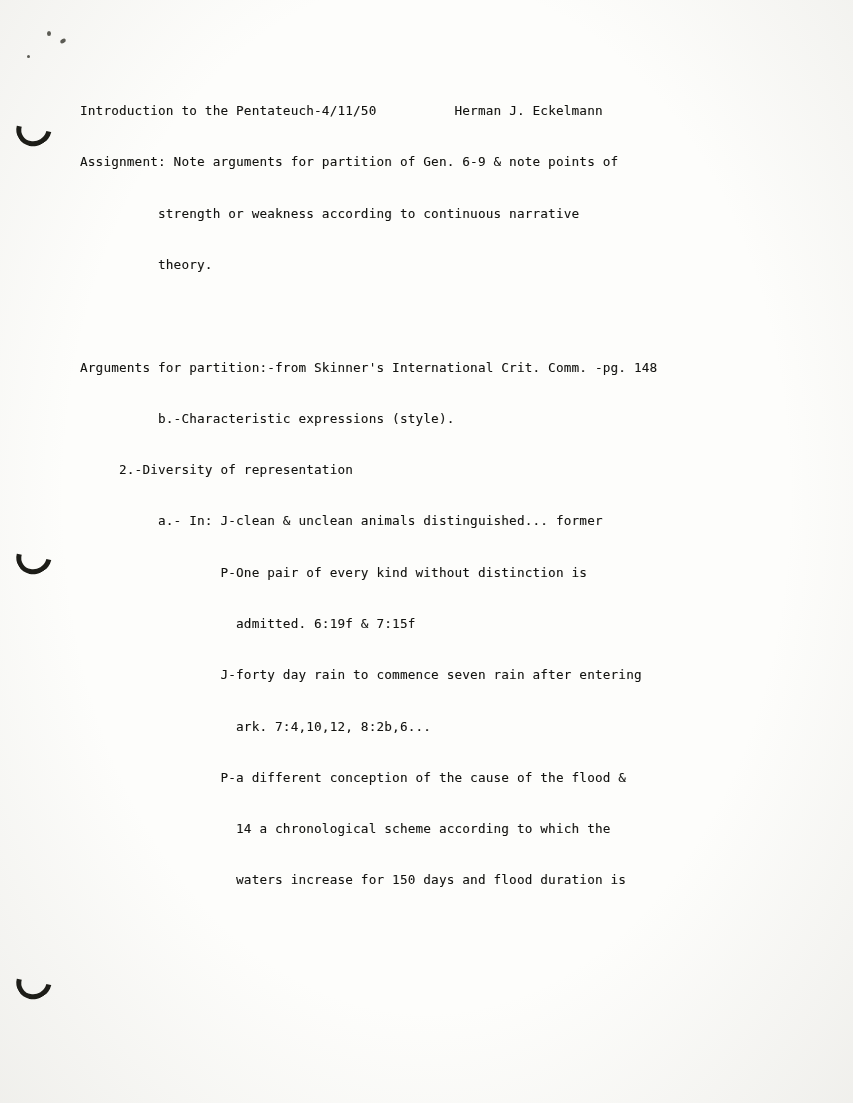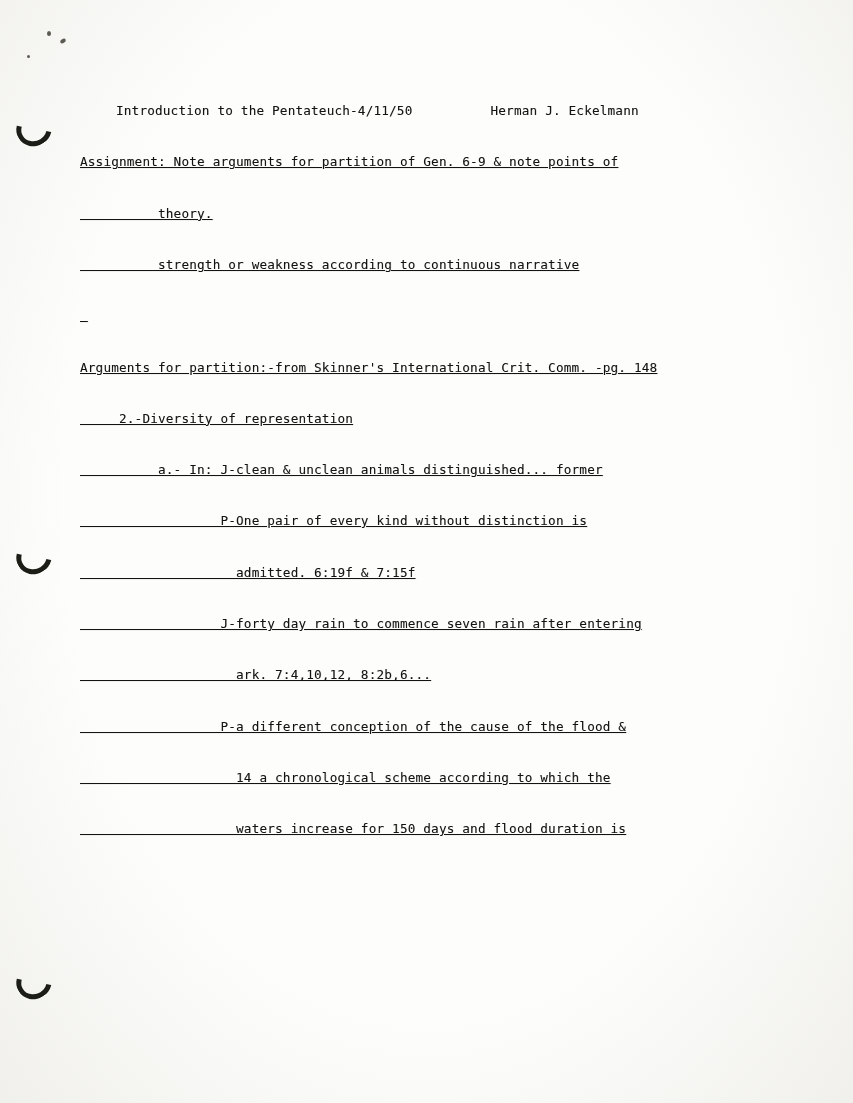--- a/index.html
+++ b/index.html
@@ -36,27 +36,25 @@
     line-height: 17.1px;
     letter-spacing: 0.22px;
     white-space: pre-wrap;
     color: #131310;
     text-shadow: 0.35px 0.2px 0 rgba(40,40,35,0.30);
   }
 
   .line {
     white-space: pre;
     display: block;
-    text-decoration: underline;
   }
 
   .hdr-row {
     display: block;
     white-space: pre;
-    margin-left: 36px;
   }
 
   
   .hole {
     position: absolute;
     width: 30px;
     height: 26px;
     border-radius: 50% 50% 50% 50%;
     background: transparent;
   }
@@ -90,24 +88,25 @@
   <div class="speck" style="left:60px; top:39px; width:6px; height:4px; transform:rotate(-30deg);"></div>
   <div class="speck" style="left:27px; top:55px; width:3px; height:3px;"></div>
 
   <div class="hole" style="left:14px; top:112px;"></div>
   <div class="hole" style="left:14px; top:540px;"></div>
   <div class="hole" style="left:14px; top:965px;"></div>
 
   <div class="typed">
     <span class="hdr-row"><span>Introduction to the Pentateuch-4/11/50</span>          <span>Herman J. Eckelmann</span></span>
     <span class="line">Assignment: Note arguments for partition of Gen. 6-9 &amp; note points of</span>
+    <span class="line">          strength or weakness according to continuous narrative</span>
     <span class="line">          theory.</span>
-    <span class="line">          strength or weakness according to continuous narrative</span>
     <span class="line"> </span>
     <span class="line">Arguments for partition:-from Skinner's International Crit. Comm. -pg. 148</span>
+    <span class="line">          b.-Characteristic expressions (style).</span>
     <span class="line">     2.-Diversity of representation</span>
     <span class="line">          a.- In: J-clean &amp; unclean animals distinguished... former</span>
     <span class="line">                  P-One pair of every kind without distinction is</span>
     <span class="line">                    admitted. 6:19f &amp; 7:15f</span>
     <span class="line">                  J-forty day rain to commence seven rain after entering</span>
     <span class="line">                    ark. 7:4,10,12, 8:2b,6...</span>
     <span class="line">                  P-a different conception of the cause of the flood &amp;</span>
     <span class="line">                    14 a chronological scheme according to which the</span>
     <span class="line">                    waters increase for 150 days and flood duration is</span>
     

